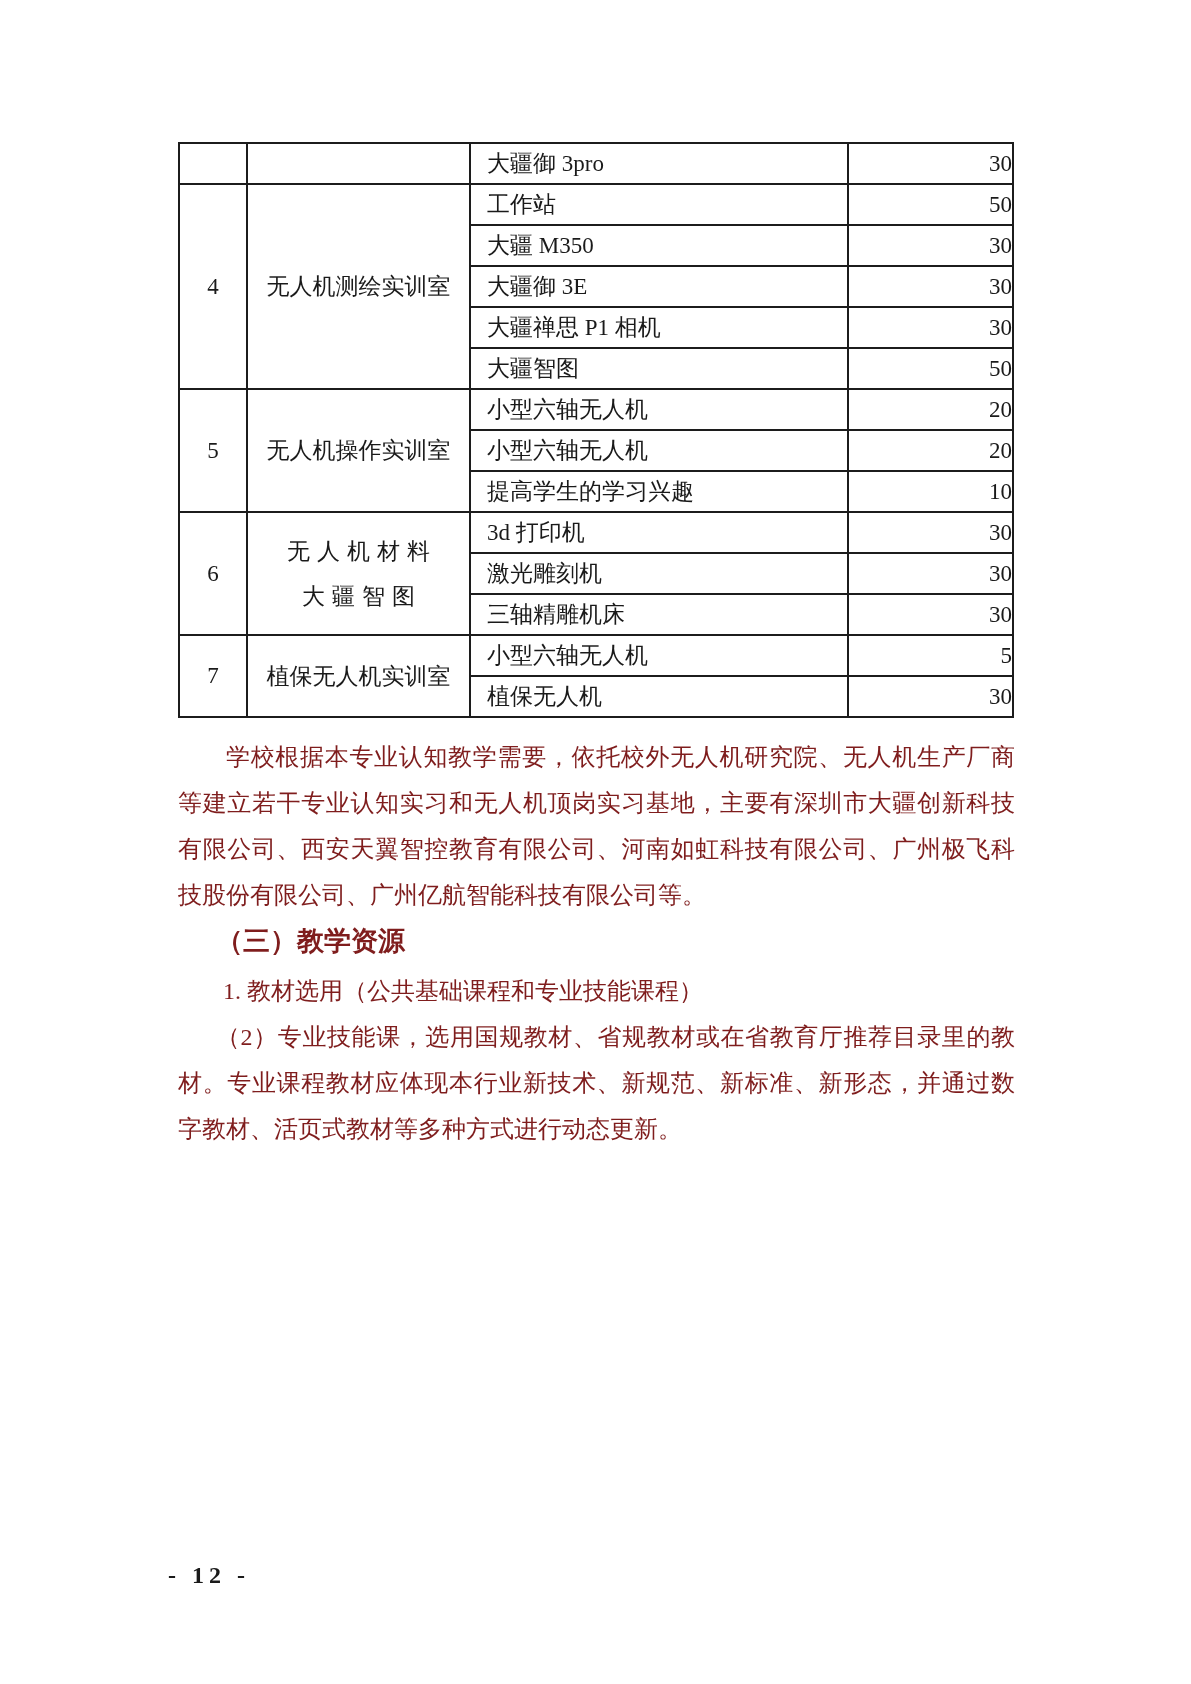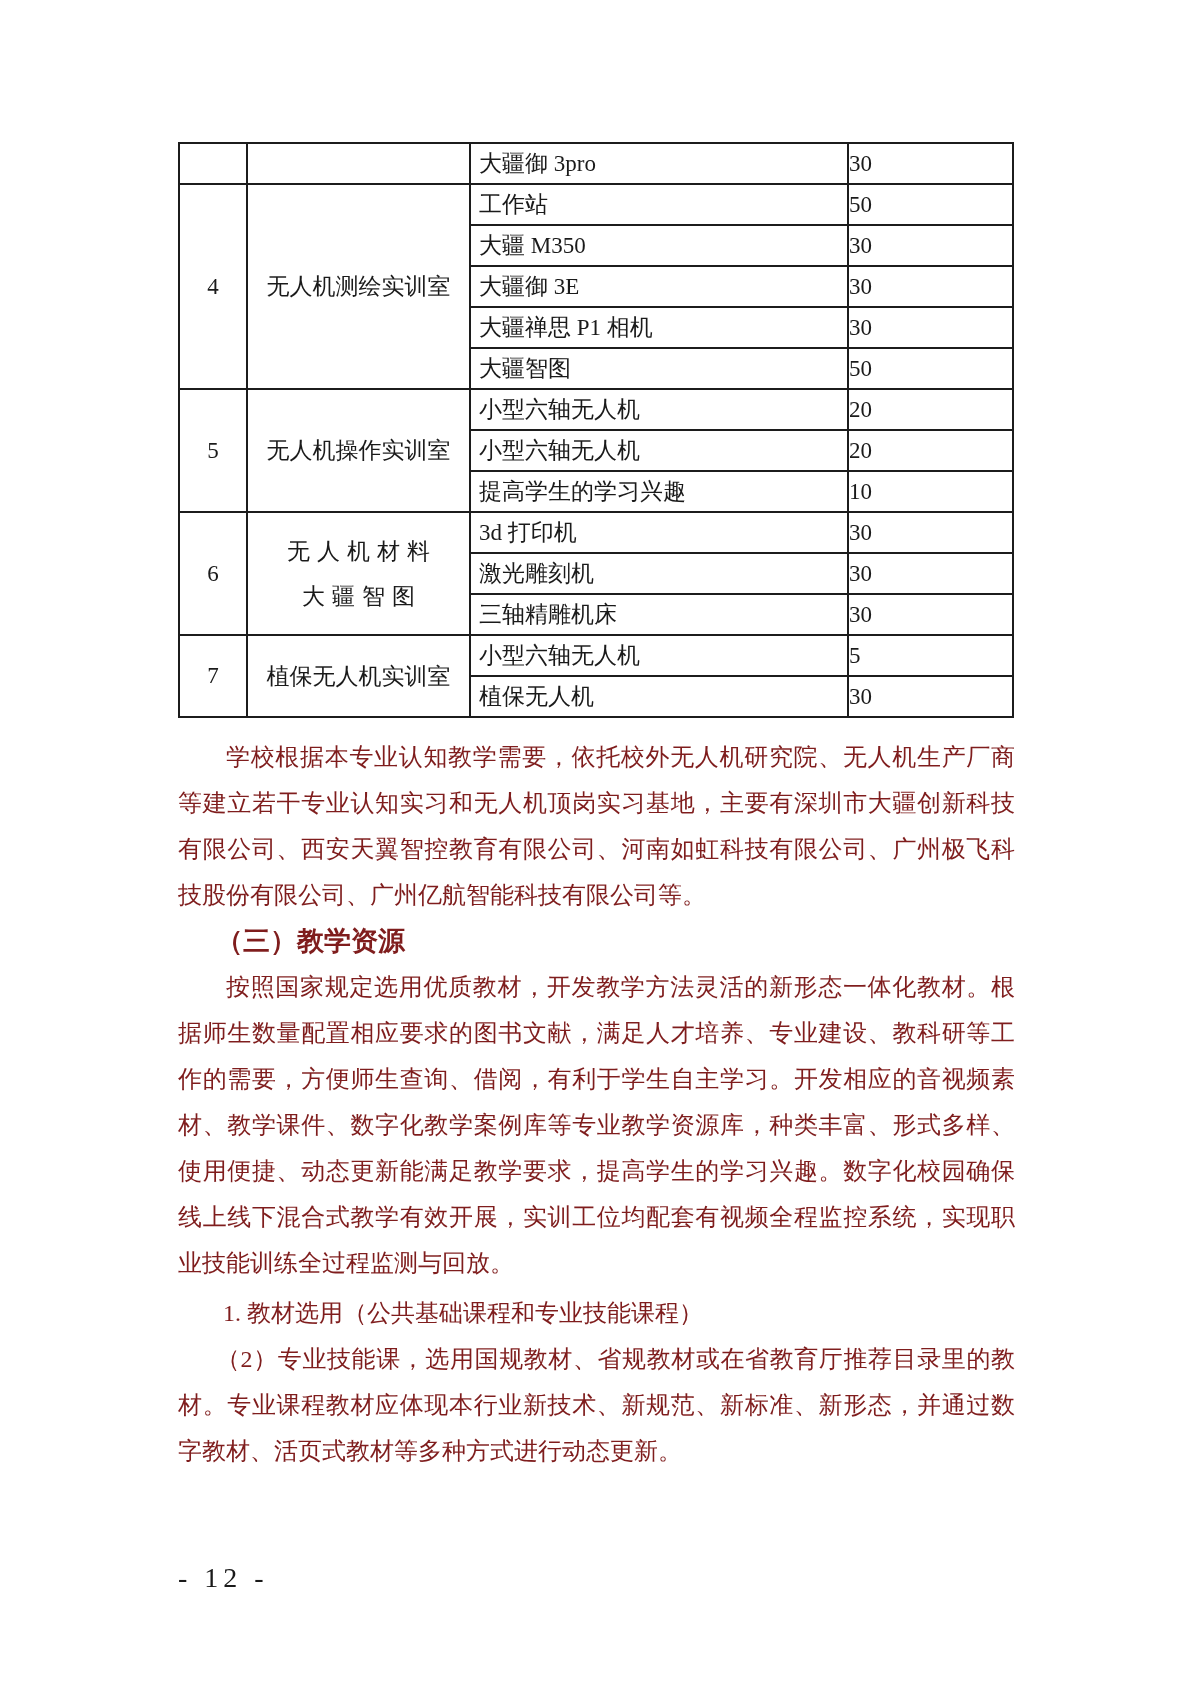--- a/index.html
+++ b/index.html
@@ -28,22 +28,22 @@
     border: 2px solid #1c1c1c;
     height: 41px;
     font-size: 23px;
     vertical-align: middle;
     overflow: hidden;
     white-space: nowrap;
   }
   td.c-no   { text-align: center; }
   td.c-room { text-align: center; line-height: 45px; margin-left: 15px; }
   td.c-room.spaced span { letter-spacing: 7px; margin-right: -7px; }
-  td.c-equip { text-align: left; padding-left: 8px; margin-left: 16px; }
-  td.c-qty  { text-align: left; }
+  td.c-equip { text-align: left; padding-left: 16px; margin-left: 16px; }
+  td.c-qty  { text-align: right; }
 
   
   .body-text {
     position: absolute;
     left: 178px;
     top: 734px;
     width: 837px;
     font-size: 24px;
     line-height: 46px;
     text-align: justify;
@@ -58,25 +58,26 @@
     font-weight: 700;
     line-height: 46px;
     text-indent: 38px;
     margin: 6px 0;
     text-align: left;
   }
 
   
   .page-footer {
     position: absolute;
-    left: 178px;
+    left: 168px;
     top: 1562px;
-    font-size: 28px;
+    font-size: 24px;
     letter-spacing: 5px;
     color: #1a1a1a;
+    font-weight: bold;
   }
 </style>
 </head>
 <body>
 
 <div class="page">
 
   <table class="equip-table">
     <colgroup>
       <col style="width:68px">
@@ -158,20 +159,19 @@
       <tr>
         <td class="c-equip">植保无人机</td>
         <td class="c-qty">30</td>
       </tr>
     </tbody>
   </table>
 
   <div class="body-text">
     <p class="indent2">学校根据本专业认知教学需要，依托校外无人机研究院、无人机生产厂商等建立若干专业认知实习和无人机顶岗实习基地，主要有深圳市大疆创新科技有限公司、西安天翼智控教育有限公司、河南如虹科技有限公司、广州极飞科技股份有限公司、广州亿航智能科技有限公司等。</p>
     <p class="section-heading">（三）教学资源</p>
-    <p class="indent2">按照国家规定选用优质教材，开发教学方法灵活的新形态一体化教材。根据师生数量配置相应要求的图书文献，满足人才培养、专业建设、教科研等工作的需要，方便师生查询、借阅，有利于学生自主学习。开发相应的音视频素材、教学课件、数字化教学案例库等专业教学资源库，种类丰富、形式多样、使用便捷、动态更新能满足教学要求，提高学生的学习兴趣。数字化校园确保线上线下混合式教学有效开展，实训工位均配套有视频全程监控系统，实现职业技能训练全过程监测与回放。</p>
     <p class="indent19" style="margin-top:4px;">1. 教材选用（公共基础课程和专业技能课程）</p>
     <p class="indent16">（2）专业技能课，选用国规教材、省规教材或在省教育厅推荐目录里的教材。专业课程教材应体现本行业新技术、新规范、新标准、新形态，并通过数字教材、活页式教材等多种方式进行动态更新。</p>
   </div>
 
   <div class="page-footer">- 12 -</div>
 
 </div>
 
 </body></html>

